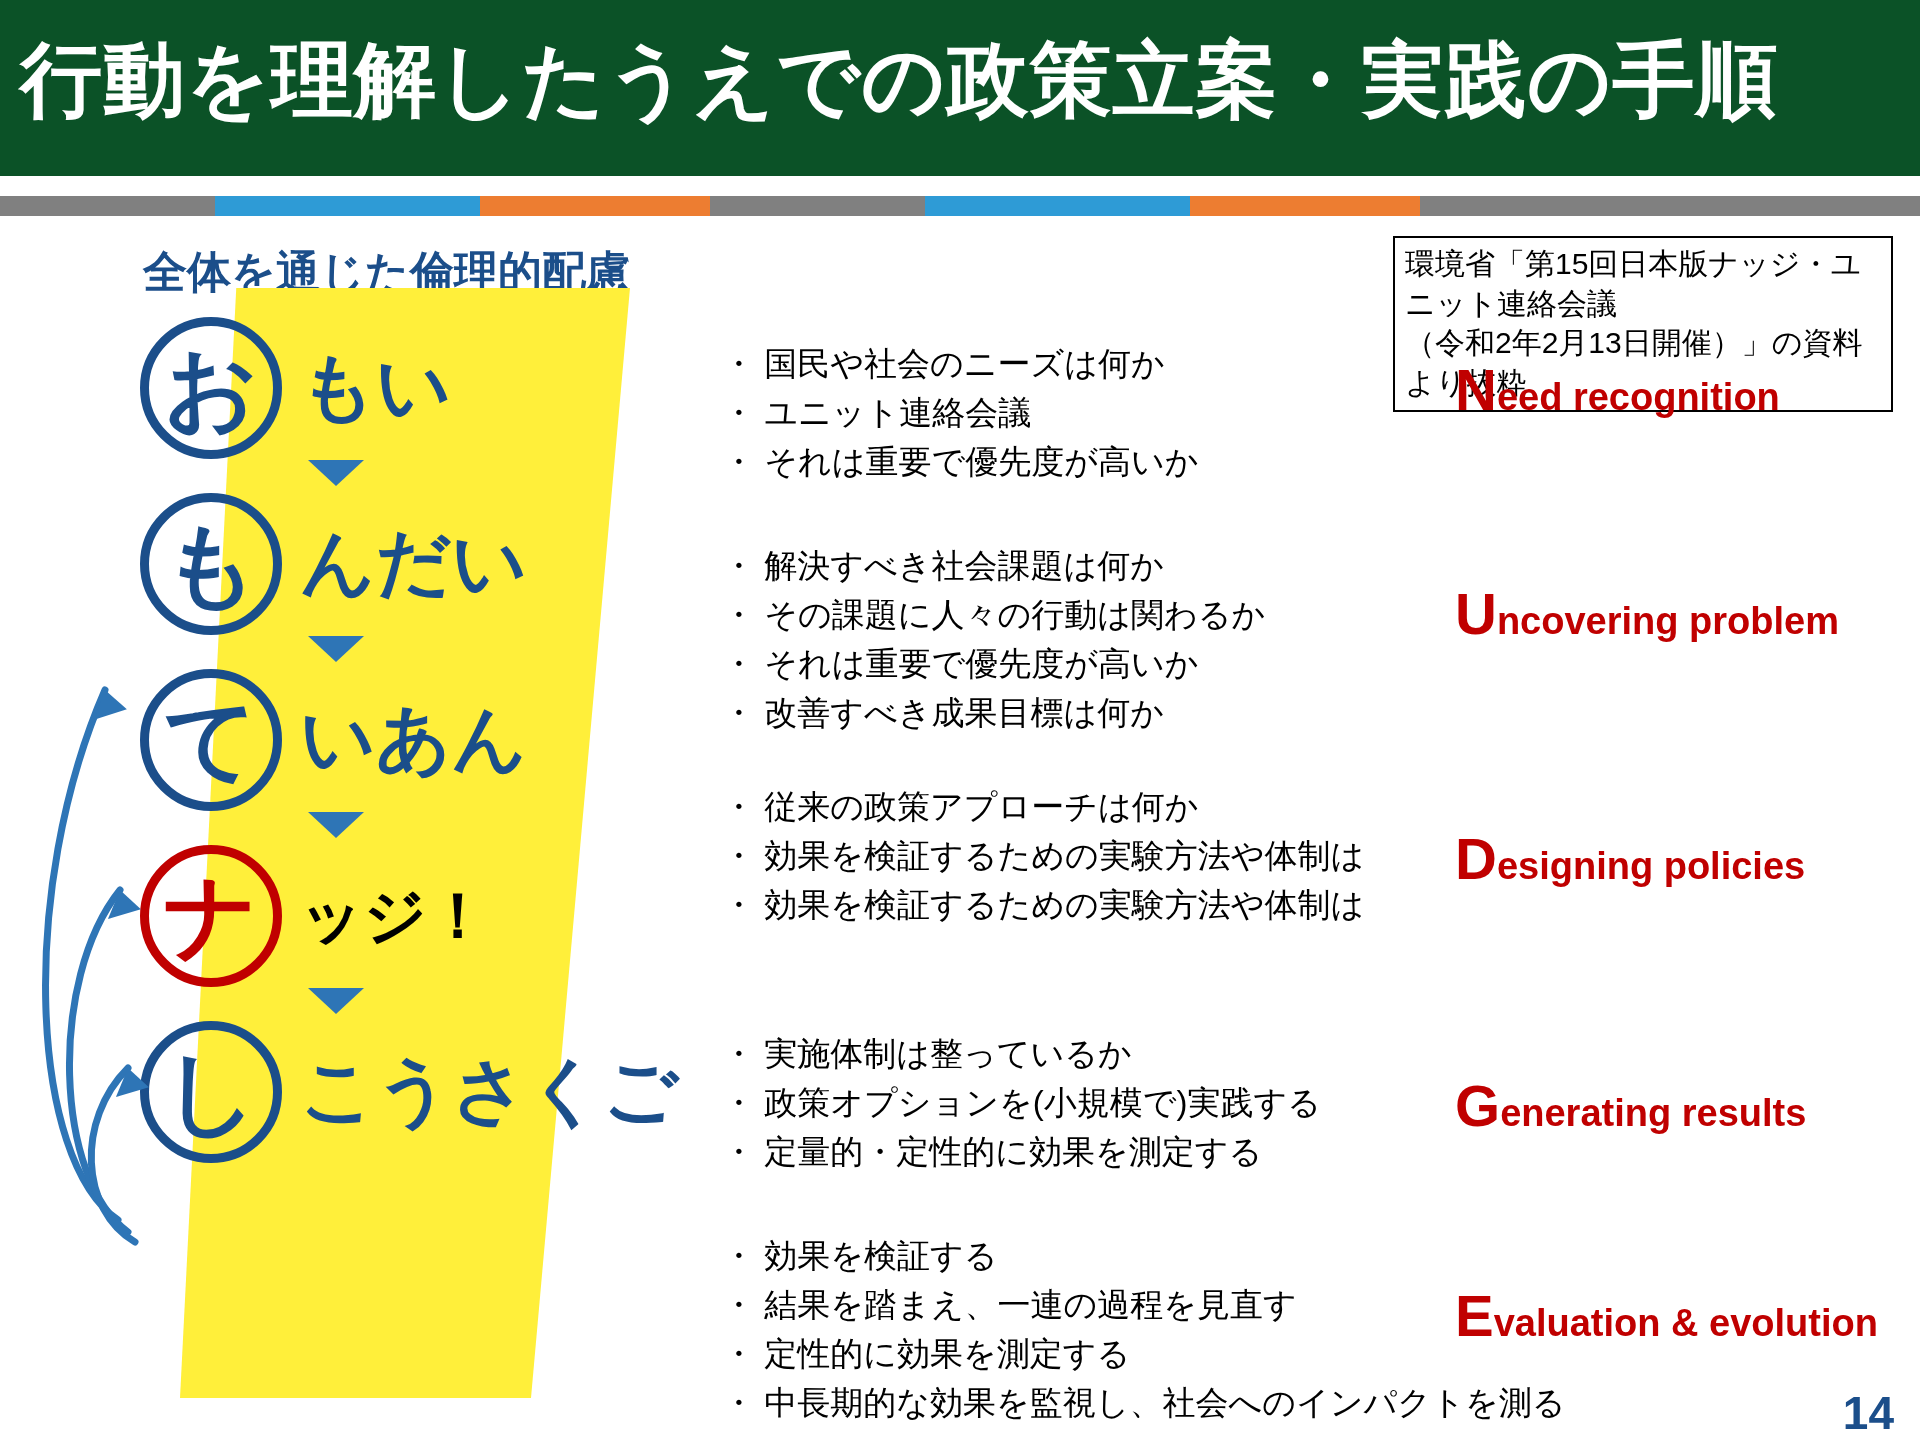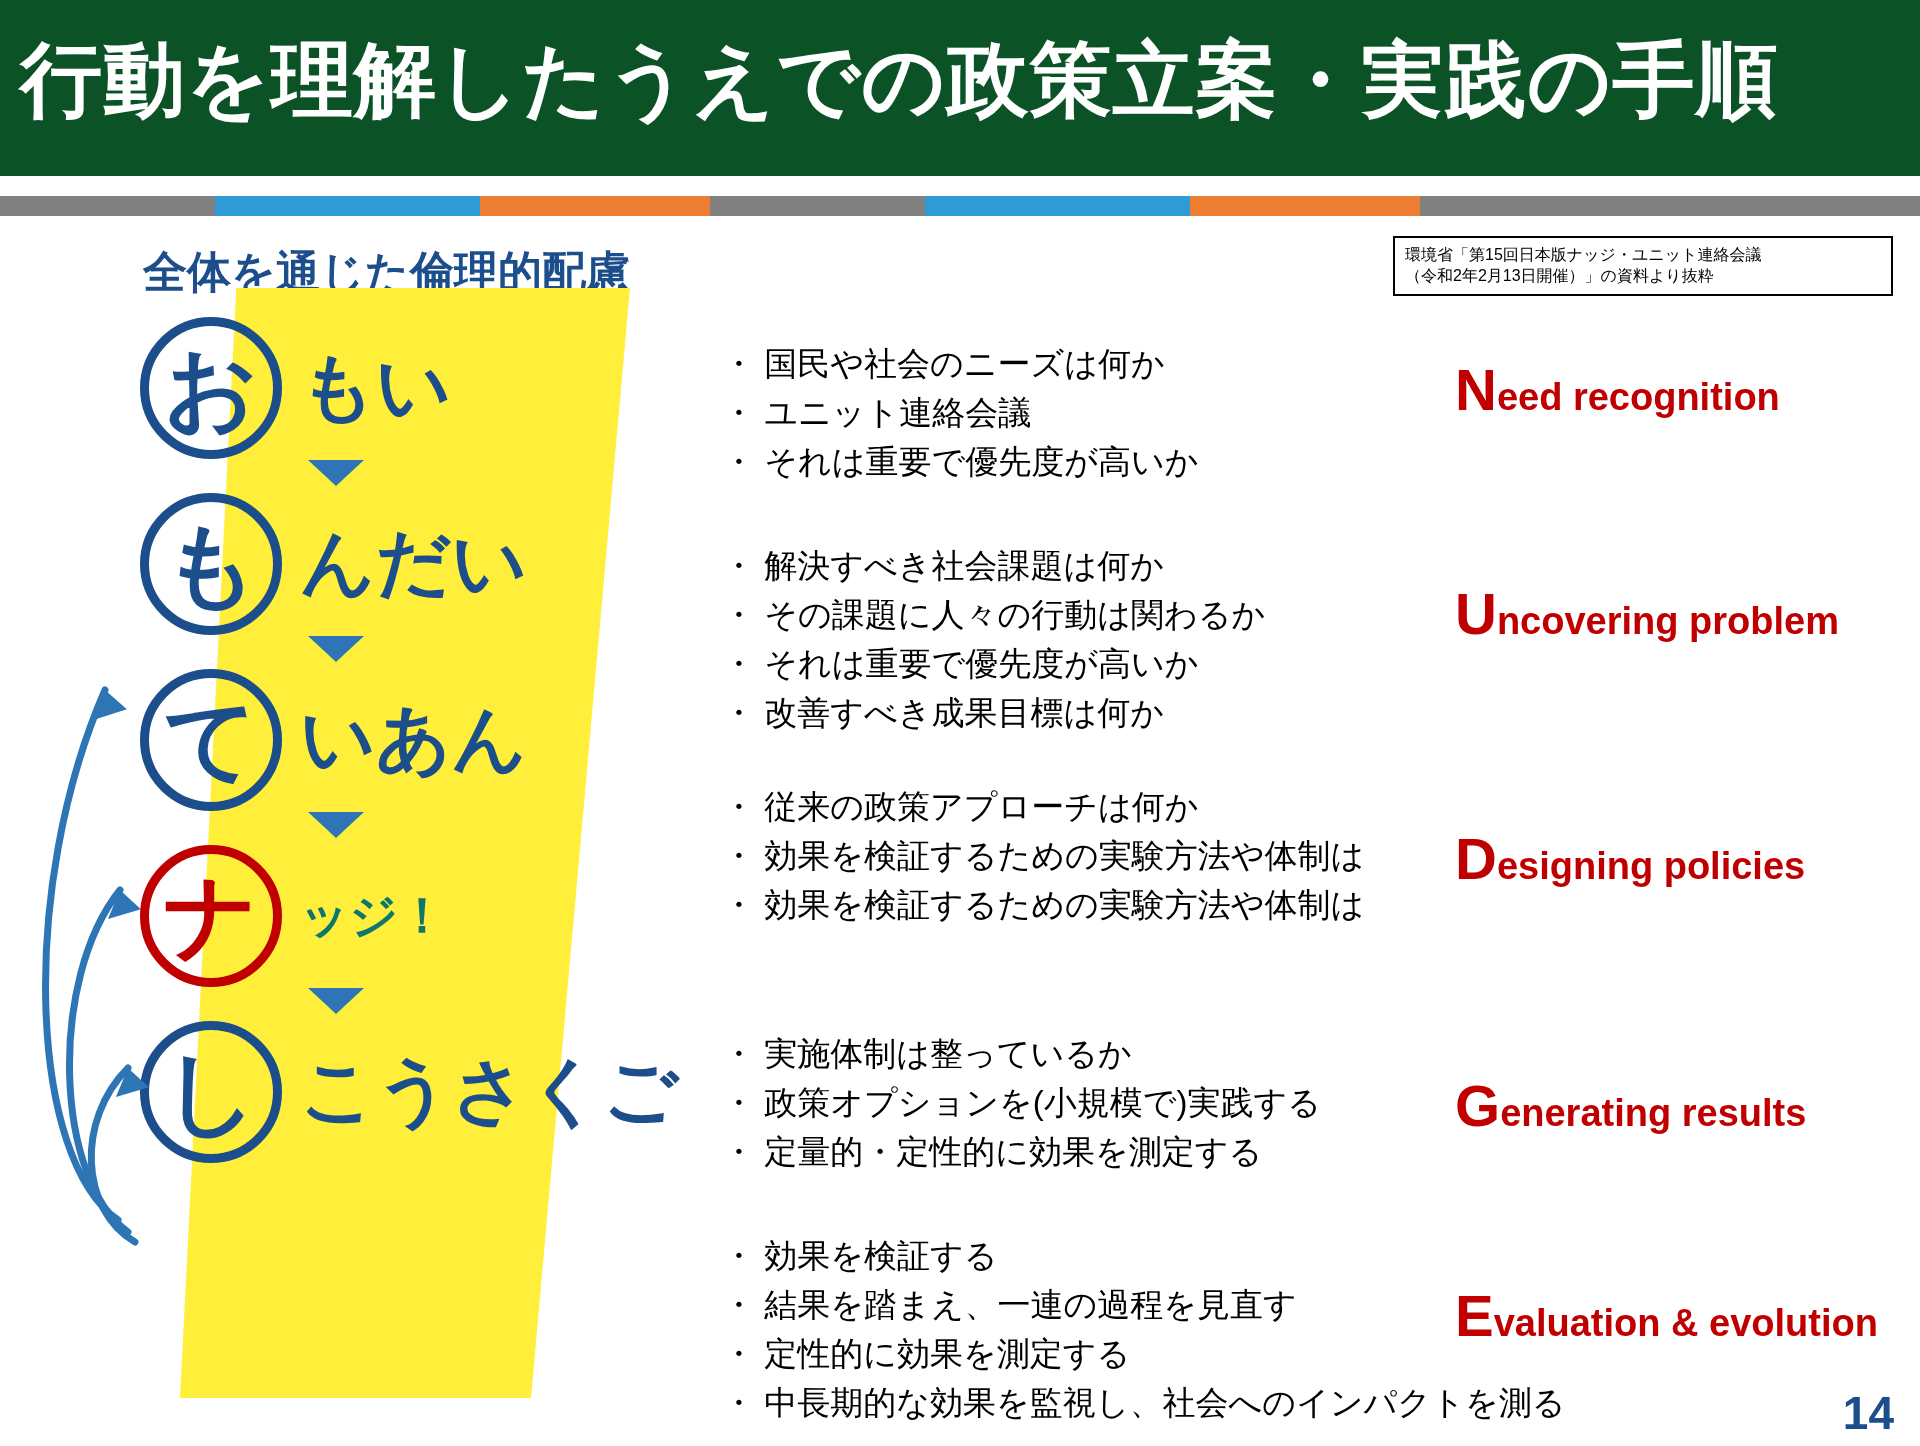--- a/index.html
+++ b/index.html
@@ -48,21 +48,21 @@
   
   #source-note {
     position: absolute;
     left: 1393px;
     top: 236px;
     width: 500px;
     box-sizing: border-box;
     border: 2px solid #000000;
     background: #ffffff;
     padding: 6px 8px 8px 10px;
-    font-size: 16px;
+    font-size: 30px;
     line-height: 1.32;
     color: #000000;
     font-family: "Liberation Sans", "DejaVu Sans", sans-serif;
   }
 
   
   #ethics-heading {
     position: absolute;
     left: 143px;
     top: 243px;
@@ -118,21 +118,21 @@
     border-color: #c00000;
     color: #c00000;
   }
   .step-kana {
     margin-left: 18px;
     font-size: 74px;
     font-weight: bold;
     color: #1b4e8a;
     white-space: nowrap;
   }
-  .step-kana.accent { color: #0f766e; font-size: 48px; }
+  .step-kana.accent { color: #000000; font-size: 62px; }
 
   .step-arrow {
     position: absolute;
     left: 168px;
     width: 0; height: 0;
     border-left: 28px solid transparent;
     border-right: 28px solid transparent;
     border-top: 26px solid #2e75b6;
   }
 

